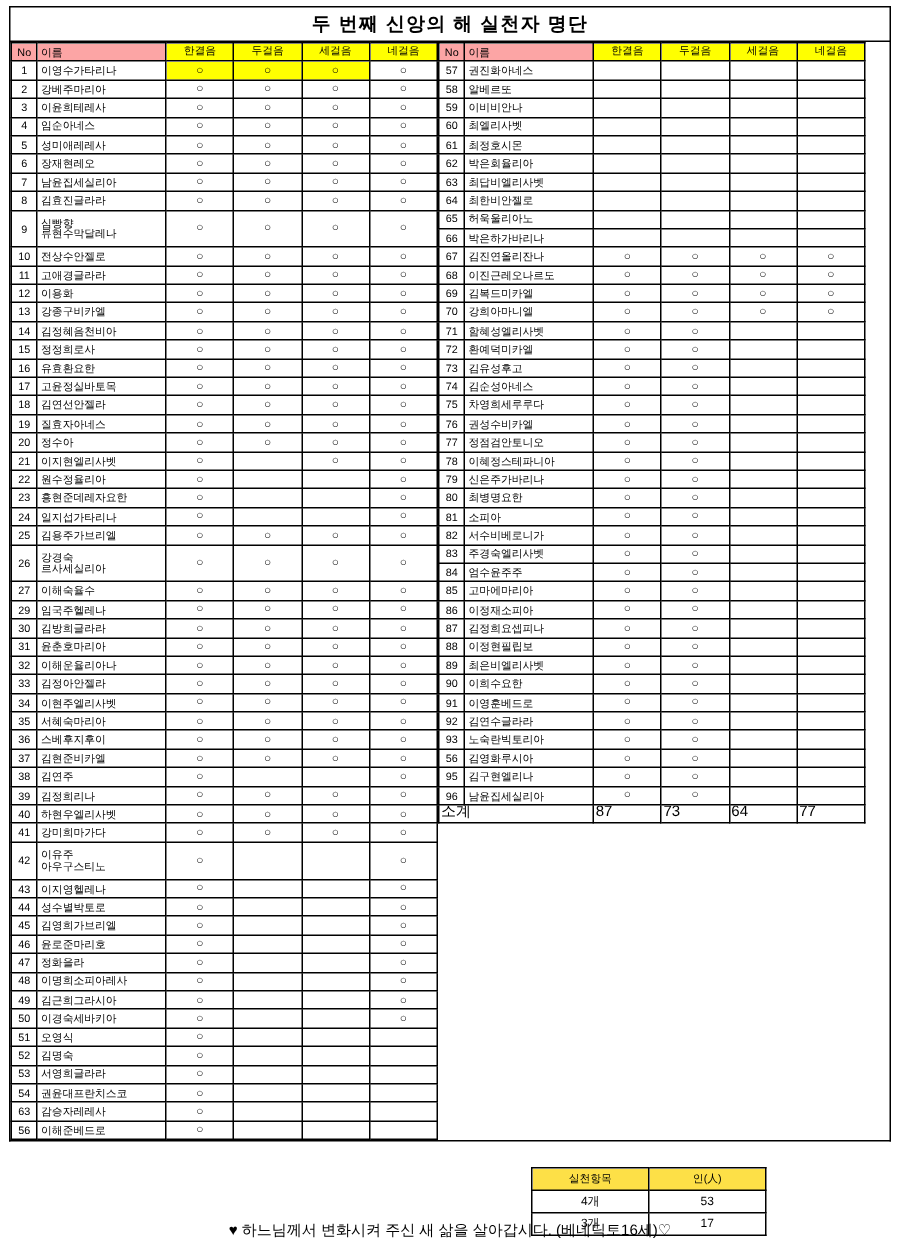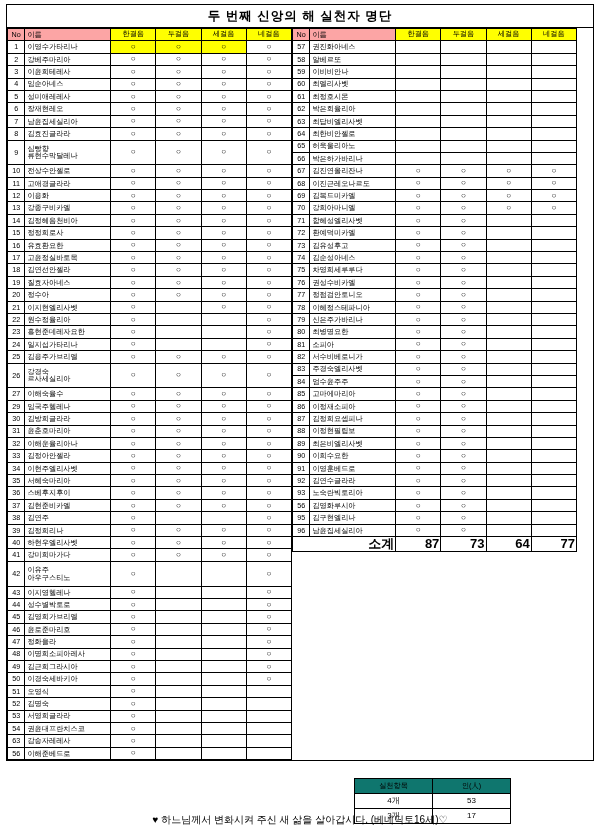--- a/index.html
+++ b/index.html
@@ -41,33 +41,33 @@
   th{font-weight:normal;font-size:7.2px;text-align:center;background:#fca5a5;}
   .hdr-yellow{background:#ffff00;font-family:Liberation Serif, serif;}
   .c-no{width:15px;text-align:center;}
   .c-name{width:74px;text-align:left;padding-left:2px;}
   .c-mark{width:39px;text-align:center;}
   .left-tbl{width:285px;}
   .right-tbl{width:285px;}
   .circle{font-size:8px;line-height:1;}
   .hl{background:#ffff00;}
   .tall td{height:24.8px;}
-  .sum-row td{font-size:13px;text-align:right;font-weight:bold;}
+  .sum-row td{font-size:10px;text-align:left;}
   .sum-label{text-align:center;}
   .right-wrap{position:relative;}
   .stats{
     position:absolute;
     left:62px;top:calc(100% + 18px);
     border-collapse:collapse;
     font-size:8px;
   }
   .stats td,.stats th{
     border:0.8px solid #000;height:15px;padding:0 4px;text-align:center;
   }
-  .stats th{background:#0f766e;font-weight:normal;}
+  .stats th{background:#fde047;font-weight:normal;}
   .st-c1{width:78px;}
   .st-c2{width:78px;}
   .footer{
     position:absolute;left:0;right:0;bottom:2px;
     text-align:center;font-size:10px;
   }
 </style>
 </head>
 <body>
 

